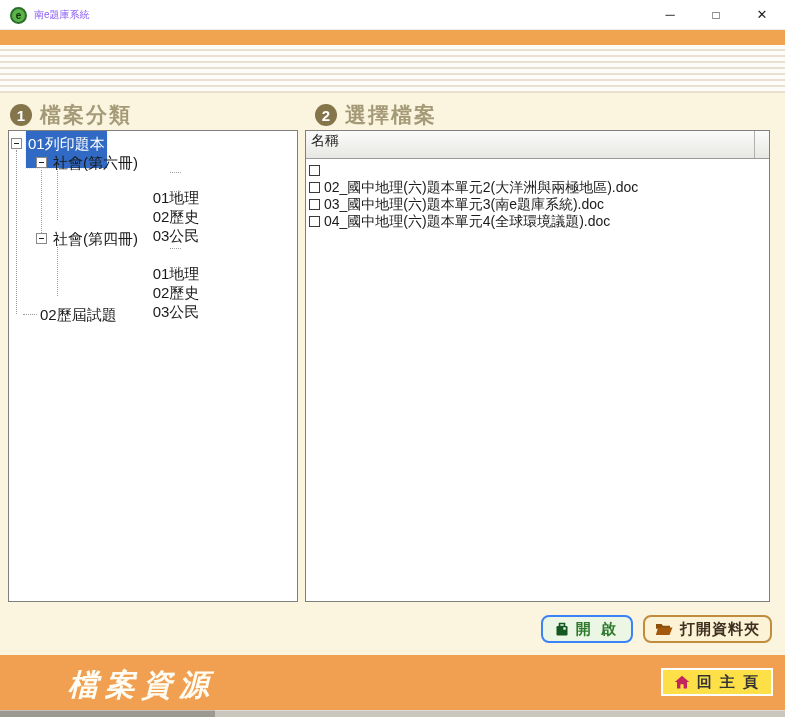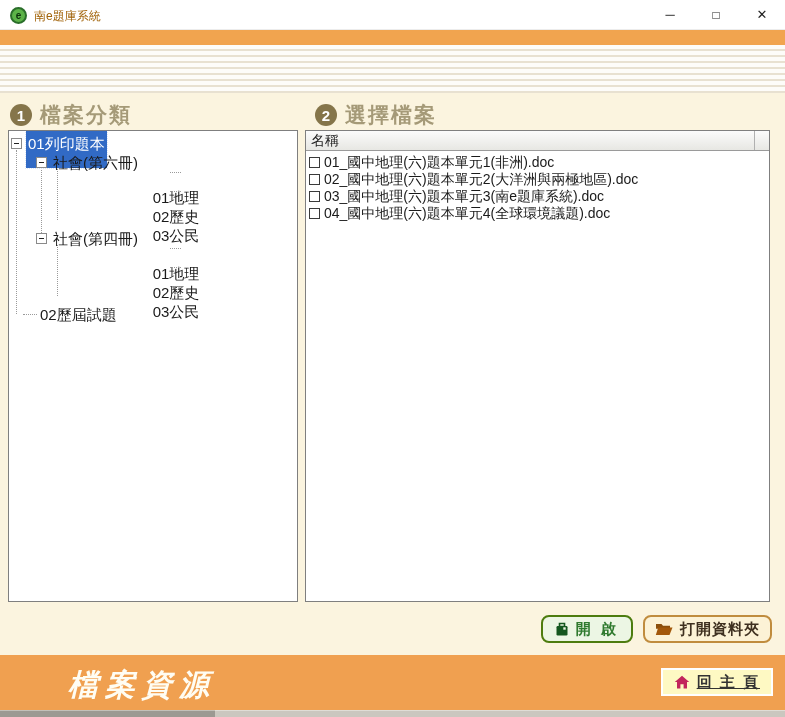--- a/index.html
+++ b/index.html
@@ -12,21 +12,21 @@
   }
   .abs { position:absolute; }
 
   
   .titlebar { top:0; left:0; width:785px; height:30px; background:#ffffff; border-bottom:1px solid #ececec; }
   .app-icon {
     left:10px; top:7px; width:17px; height:17px; border-radius:50%;
     background:#5cb348; border:2px solid #2a6e2a; color:#0c310c;
     font-size:10px; font-weight:bold; text-align:center; line-height:13px;
   }
-  .title-text { left:34px; top:8px; font-size:12px; color:#a16207; }
+  .title-text { left:34px; top:8px; font-size:10px; color:#8b5cf6; }
   .win-btn { top:0; width:46px; height:30px; text-align:center; line-height:30px;
              font-size:13px; color:#222; cursor:default; }
   .win-min { right:92px; } .win-max { right:46px; font-size:12px; } .win-close { right:0; }
 
   
   .orange-band { top:30px; left:0; width:785px; height:15px; background:#f1a44f; }
   .stripes {
     top:45px; left:0; width:785px; height:48px;
     background: repeating-linear-gradient(180deg, #fdfcf9 0 4px, #e8e1d1 4px 6px);
   }
@@ -69,54 +69,54 @@
   .g2 { left:32px; top:21px;  height:87px;  }
   .g3 { left:48px; top:38px;  height:51px;  }
   .g4 { left:48px; top:114px; height:51px;  }
 
   
   .list-panel {
     left:305px; top:37px; width:465px; height:472px;
     background:#fff; border:1px solid #7f7f7f; display:flex; flex-direction:column;
   }
   .list-header {
-    height:20px; flex:none; display:flex; font-size:14px; color:#222;
+    height:28px; flex:none; display:flex; font-size:14px; color:#222;
     background:linear-gradient(#fbfbfb,#e7e7e3); border-bottom:1px solid #9a9a9a;
   }
   .lh-main { flex:1; padding:1px 5px; border-right:1px solid #b0b0b0; }
   .lh-fill { width:14px; }
   .list-rows { padding-top:3px; }
   .file-row { height:17px; display:flex; align-items:center; padding-left:3px;
               font-size:14px; color:#1a1a1a; white-space:nowrap; }
   .checkbox { width:11px; height:11px; border:1px solid #3a3a3a; background:#fff;
               margin-right:4px; flex:none; }
 
   
   .action-buttons { right:13px; top:522px; display:flex; gap:10px; }
   .btn { display:flex; align-items:center; gap:7px; height:28px; cursor:pointer;
          font-weight:bold; font-size:15px; }
   .btn-open {
-    padding:0 12px; background:#ecf6e4; border:2px solid #4d7c0f; border-radius:8px;
+    padding:0 12px; background:#ecf6e4; border:2px solid #3b82f6; border-radius:8px;
     color:#2f7a2f; letter-spacing:3px;
   }
   .btn-folder {
     padding:0 10px; background:#fcf2d6; border:2px solid #c08c3e; border-radius:8px;
     color:#3f3020; letter-spacing:1px;
   }
   .btn svg { flex:none; }
 
   
   .footer { top:655px; left:0; width:785px; height:55px; background:#f0a050; }
   .footer-title { left:68px; top:10px; font-size:30px; font-weight:bold; color:#fffdf3;
                   letter-spacing:7px;font-style:italic; }
   .footer-buttons { right:12px; top:13px; display:flex; gap:9px; }
   .fbtn { display:flex; align-items:center; gap:7px; height:28px; padding:0 11px;
           border:2px solid #ffffff; font-weight:bold; font-size:15px; color:#333;
           letter-spacing:2px; cursor:pointer; }
-  .fbtn-home { background:#fef9c3;text-decoration:underline; }
+  .fbtn-home { background:#fde047; }
   .fbtn-help { background:#c4cde9; }
 
   
   .bottom-strip { top:710px; left:0; width:785px; height:7px; display:flex; }
   .bs-left  { width:215px; background:#9c9992; border-top:1px solid #c3c0b9; }
   .bs-right { flex:1; background:#cbc7bf; border-top:1px solid #e0ddd6; }
 </style>
 </head>
 <body>
 
@@ -193,21 +193,20 @@
   </div>
 
   <div class="abs list-panel">
     <div class="list-header">
       <div class="lh-main">名稱</div>
       <div class="lh-fill"></div>
     </div>
     <div class="list-rows" id="file-list-container">
         <div class="file-row">
           <span class="checkbox"></span>
-          <span>01_國中地理(六)題本單元1(非洲).doc</span>
         </div>
         <div class="file-row">
           <span class="checkbox"></span>
           <span>02_國中地理(六)題本單元2(大洋洲與兩極地區).doc</span>
         </div>
         <div class="file-row">
           <span class="checkbox"></span>
           <span>03_國中地理(六)題本單元3(南e題庫系統).doc</span>
         </div>
         <div class="file-row">

